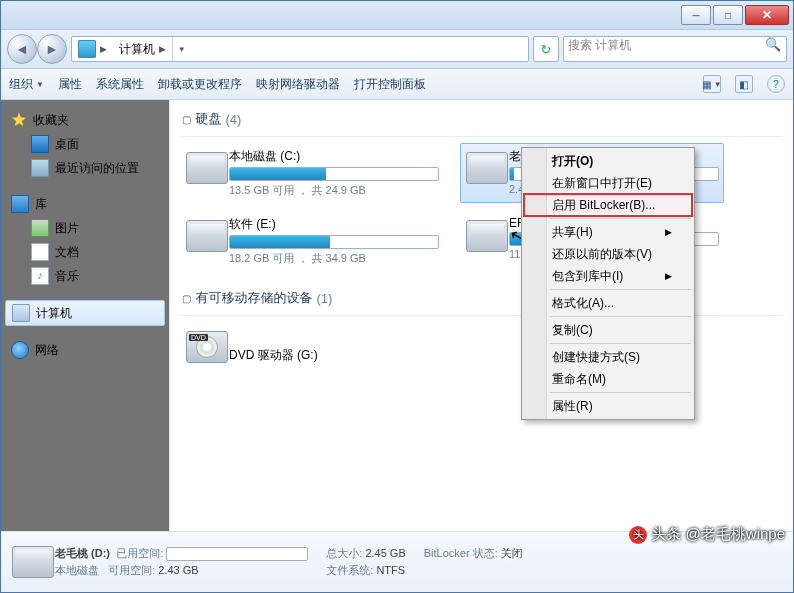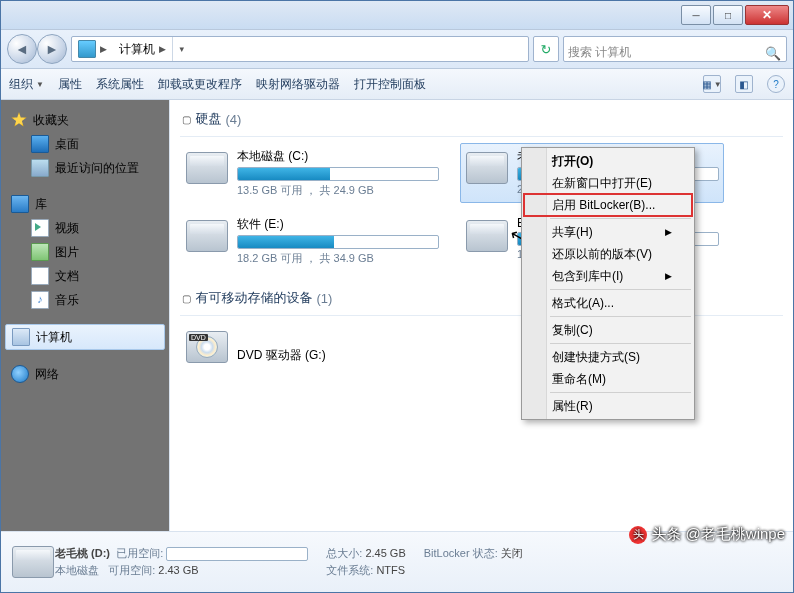--- a/index.html
+++ b/index.html
@@ -12,21 +12,21 @@
 
 .navrow{height:34px;background:linear-gradient(#e9f1fb,#dce8f7);display:flex;align-items:center;padding:2px 6px;gap:4px;border-bottom:1px solid #b8c8dc}
 .navbtns{display:flex;gap:0}
 .navcircle{width:28px;height:28px;border-radius:50%;background:radial-gradient(circle at 30% 30%,#fff,#c9d6e8 60%,#9fb3ce);border:1px solid #8ea5c0;display:flex;align-items:center;justify-content:center;color:#5a6d82;font-size:14px}
 .breadcrumb{flex:1;height:24px;border:1px solid #9fb3ce;background:#fff;display:flex;align-items:center;border-radius:2px}
 .breadcrumb .seg{display:flex;align-items:center;gap:4px;padding:0 6px;height:100%}
 .breadcrumb .seg .arrow{font-size:9px;color:#555}
 .bc-icon{width:16px;height:16px;background:linear-gradient(#6cf,#39c);border:1px solid #48a;border-radius:1px}
 .bc-drop{width:18px;border-left:1px solid #cdd8e6;display:flex;align-items:center;justify-content:center;font-size:9px;color:#555;height:100%}
 .refresh{width:24px;height:24px;border:1px solid #9fb3ce;background:#fff;border-radius:2px;display:flex;align-items:center;justify-content:center;color:#2a6;font-size:13px}
-.searchbox{width:214px;height:24px;border:1px solid #9fb3ce;background:#fff;border-radius:2px;display:flex;align-items:flex-end;padding:0 4px;color:#888}
+.searchbox{width:214px;height:24px;border:1px solid #9fb3ce;background:#fff;border-radius:2px;display:flex;align-items:flex-start;padding:0 4px;color:#888}
 .searchbox .mag{margin-left:auto;color:#4a74a8;font-size:13px}
 
 .toolbar{height:30px;background:linear-gradient(#f4f8fd,#e5edf7);border-bottom:1px solid #c8d4e4;display:flex;align-items:center;padding:0 8px;gap:14px;color:#1e395b}
 .toolbar .tbitem{display:flex;align-items:center;gap:3px;cursor:default}
 .toolbar .dd{font-size:8px;color:#555}
 .toolbar .spacer{flex:1}
 .tb-icon{width:16px;height:16px;display:flex;align-items:center;justify-content:center;border:1px solid #9fb3ce;background:#eaf2fb;border-radius:2px;font-size:10px;color:#2a578f}
 
 .body{flex:1;display:flex;min-height:0}
 .sidebar{width:168px;border-right:1px solid #d9e3ef;background:#737373;padding:8px 0;overflow:hidden}
@@ -48,21 +48,21 @@
 .ico.doc:after{content:"";position:absolute}
 .ico.mus{background:#fff;border:1px solid #9ab;border-radius:1px;color:#4a8bd4;font-size:11px;line-height:14px;text-align:center}
 .ico.comp{background:linear-gradient(#dce9f7,#a8c4e2);border:1px solid #7a9ac0;border-radius:1px}
 .ico.net{background:radial-gradient(circle at 40% 40%,#8fd0ff,#1e7ac7);border-radius:50%;border:1px solid #1a5a96}
 
 .content{flex:1;overflow:auto;padding:6px 10px;position:relative}
 .grouphdr{color:#1e395b;font-size:13px;padding:4px 0 8px 2px;display:flex;align-items:center;gap:4px;border-bottom:1px solid #e4ecf5;margin-bottom:6px}
 .grouphdr .tw{font-size:10px;color:#555}
 .grouphdr .count{color:#6a7d93}
 .drives{display:flex;flex-wrap:wrap;gap:8px 16px;margin-bottom:14px}
-.drive{width:254px;display:flex;gap:8px;padding:4px;border:1px solid transparent;border-radius:2px}
+.drive{width:254px;display:flex;padding:4px;border:1px solid transparent;border-radius:2px}
 .drive.sel{background:linear-gradient(#e8f2fd,#cfe4fa);border-color:#8ab7e8}
 .drive .dicon{width:44px;height:40px;flex:none;display:flex;align-items:center;justify-content:center}
 .hdd{width:40px;height:30px;background:linear-gradient(#e8edf2,#b8c4d0);border:1px solid #8a9aac;border-radius:3px;position:relative}
 .hdd:before{content:"";position:absolute;left:3px;top:3px;right:3px;height:10px;background:linear-gradient(#f5f8fb,#d5dde6);border-radius:1px}
 .dvd{width:40px;height:30px;background:linear-gradient(#e8edf2,#b8c4d0);border:1px solid #8a9aac;border-radius:3px;position:relative;display:flex;align-items:center;justify-content:center}
 .dvd .disc{width:20px;height:20px;border-radius:50%;background:radial-gradient(circle,#fff 20%,#cde 40%,#fec 60%,#cef 80%);border:1px solid #9ab}
 .dvd .lbl{position:absolute;left:2px;top:2px;font-size:7px;background:#333;color:#fff;padding:0 2px;border-radius:1px}
 .drive .dinfo{flex:1;min-width:0}
 .drive .dname{padding-bottom:2px}
 .drive .bar{height:12px;border:1px solid #9ab1c8;border-radius:2px;background:#fff;overflow:hidden;margin-bottom:2px}
@@ -155,24 +155,20 @@
             <span class="ico recent"></span>
             <span>最近访问的位置</span>
           </div>
       </div>
       <div class="sb-group">
         <div class="sb-head">
             <span class="ico lib"></span>
             <span>库</span>
           </div>
         <div class="sb-item">
-            <span class="ico vid"></span>
-            <span>视频</span>
-          </div>
-        <div class="sb-item">
             <span class="ico pic"></span>
             <span>图片</span>
           </div>
         <div class="sb-item">
             <span class="ico doc"></span>
             <span>文档</span>
           </div>
         <div class="sb-item">
             <span class="ico mus">♪</span>
             <span>音乐</span>

